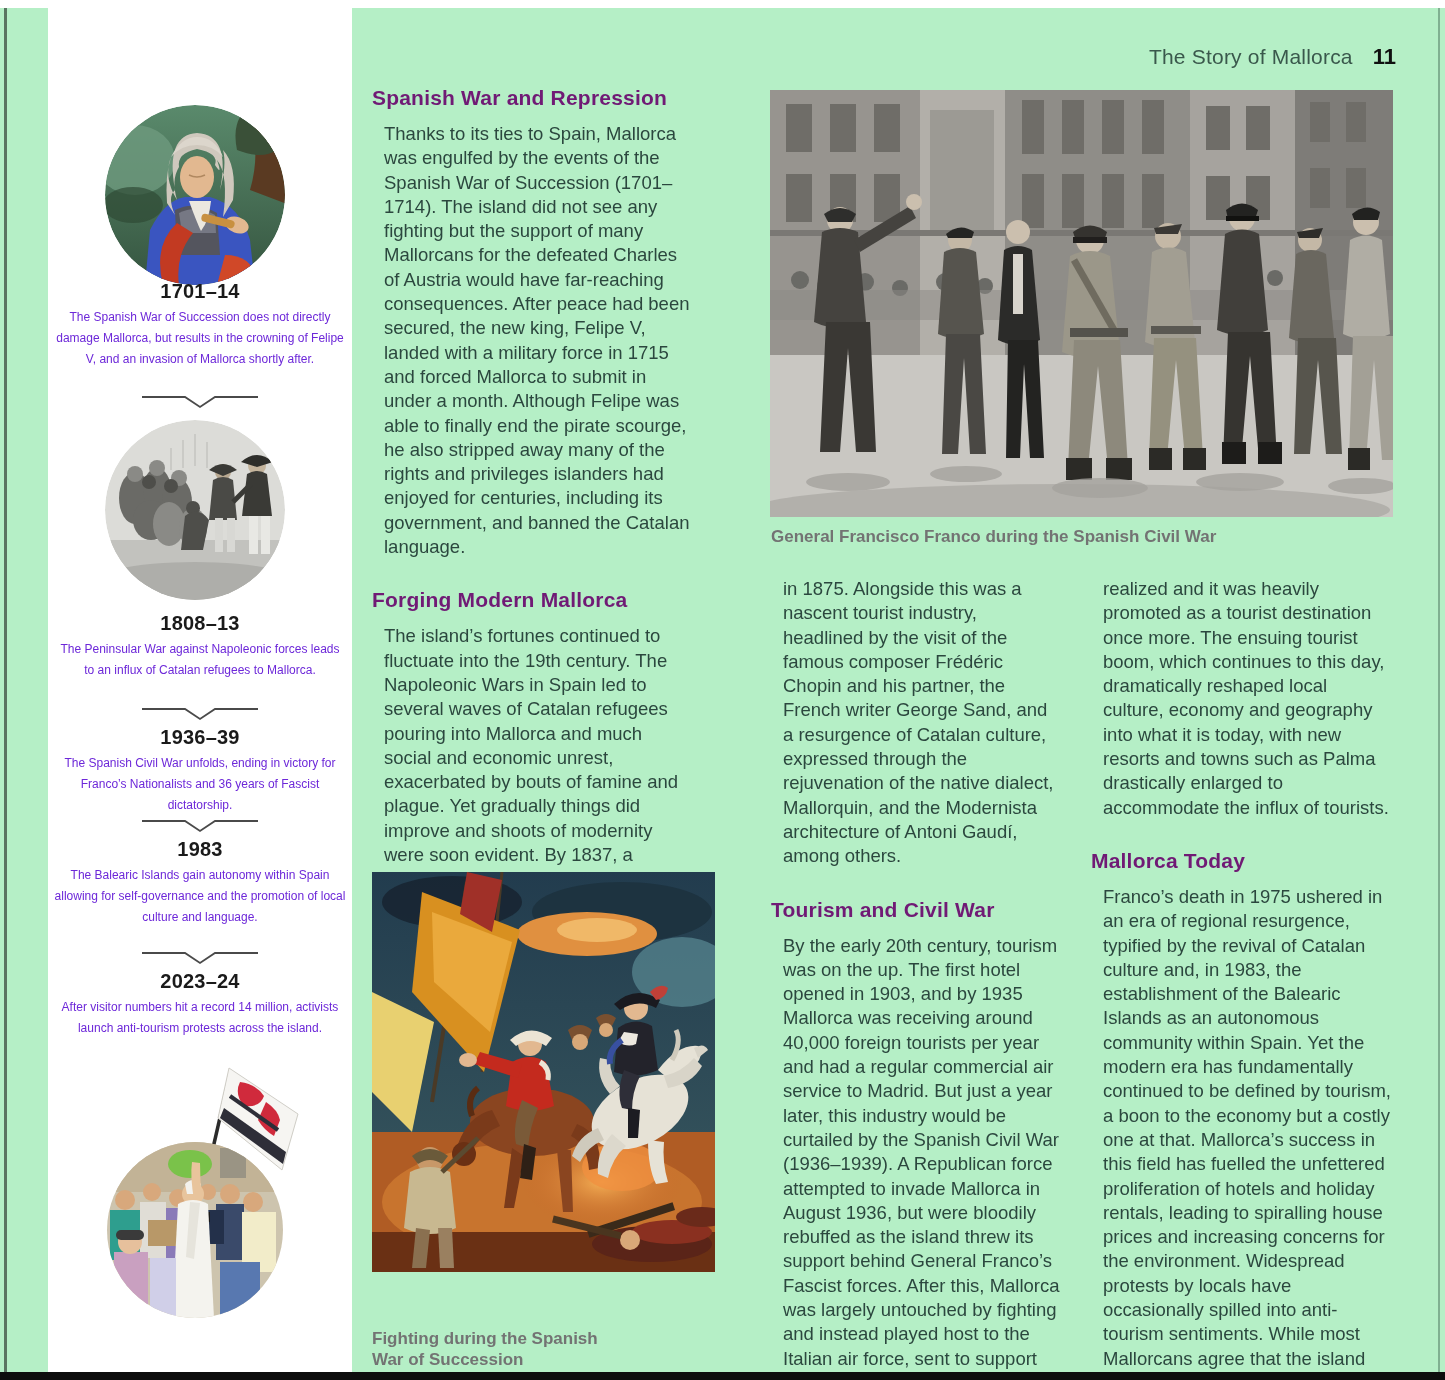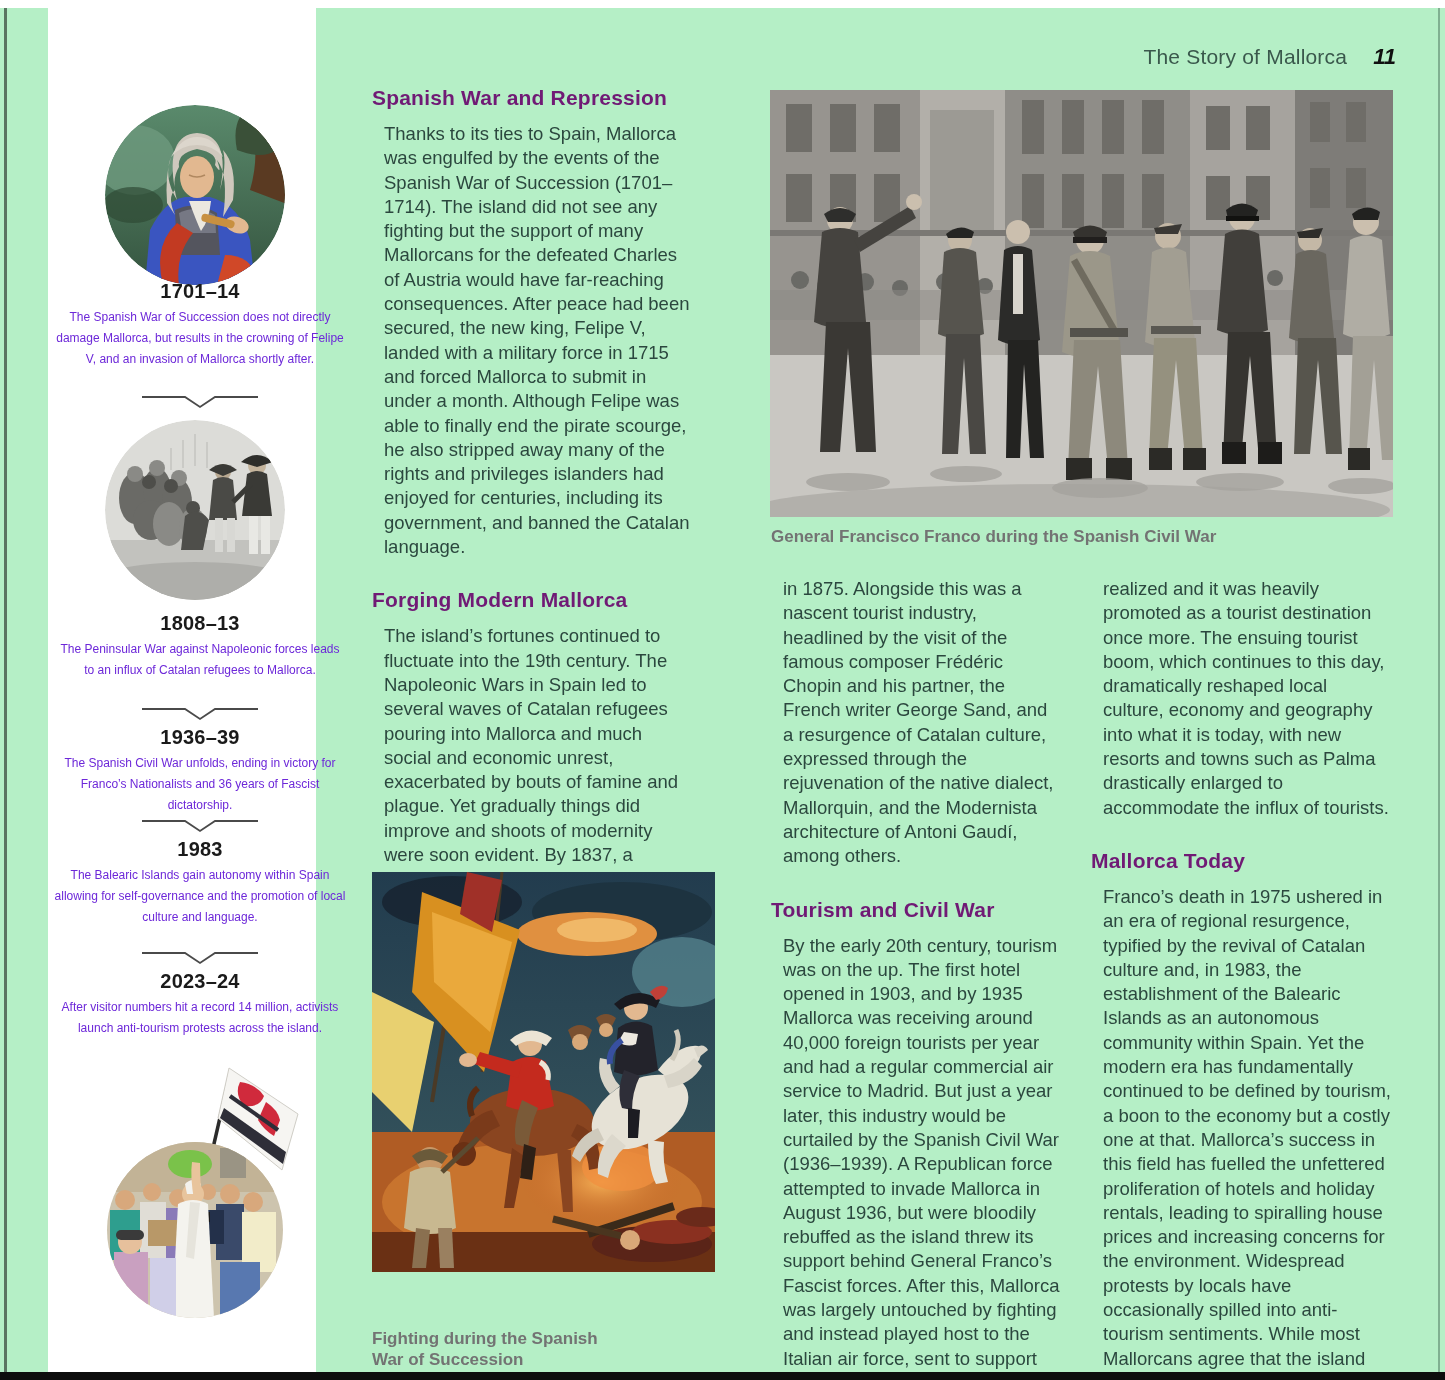--- a/index.html
+++ b/index.html
@@ -3,30 +3,30 @@
 <meta charset="utf-8">
 <style>
   html,body{margin:0;padding:0;background:#0a0a0a;}
   .page{position:relative;width:1445px;height:1380px;background:#b5efc6;overflow:hidden;
         font-family:"Liberation Sans",sans-serif;}
   .top-strip{position:absolute;left:0;top:0;width:1445px;height:8px;background:#ffffff;}
   .bottom-strip{position:absolute;left:0;bottom:0;width:1445px;height:8px;background:#0d0d0d;}
   .left-edge-line{position:absolute;left:4px;top:8px;bottom:8px;width:3px;background:rgba(15,15,15,0.55);}
   .right-edge-line{position:absolute;left:1438px;top:8px;bottom:8px;width:2px;background:rgba(30,60,45,0.35);}
 
-  .sidebar{position:absolute;left:48px;top:8px;width:268px;height:1364px;background:#ffffff;}
+  .sidebar{position:absolute;left:48px;top:8px;width:304px;height:1364px;background:#ffffff;}
   .tl-circle{position:absolute;left:57px;width:180px;height:180px;border-radius:50%;overflow:hidden;}
   .tl-block{position:absolute;left:6px;width:292px;text-align:center;}
   .tl-date{font-size:20px;font-weight:700;color:#1a1a1a;margin-bottom:4px;letter-spacing:0.2px;}
   .tl-text{font-size:12px;line-height:21px;color:#6d28d9;}
   .tl-chevron{position:absolute;left:92px;width:120px;height:16px;}
 
-  .header-row{position:absolute;top:44px;right:49px;display:flex;align-items:baseline;gap:6px;}
+  .header-row{position:absolute;top:44px;right:49px;display:flex;align-items:baseline;}
   .header-title{font-size:21px;color:#3a584c;letter-spacing:0.2px;}
-  .header-num{font-size:22px;font-weight:700;color:#101010;margin-left:20px;font-style:italic;}
+  .header-num{font-size:22px;font-weight:700;color:#101010;margin-left:20px;}
 
   .col{position:absolute;color:#2b473e;}
   .col h2{font-size:21px;font-weight:700;color:#701a75;margin:0 0 6px 0;letter-spacing:0.2px;}
   .col h2.mt{margin-top:29px;}
   .col p{margin:12px;font-size:18.5px;line-height:24.3px;}
   .col p.indent{text-indent:22px;}
 
   .caption{font-size:17px;font-weight:700;color:#737373;line-height:21px;}
   .photo-frame{position:absolute;display:block;}
 </style>

